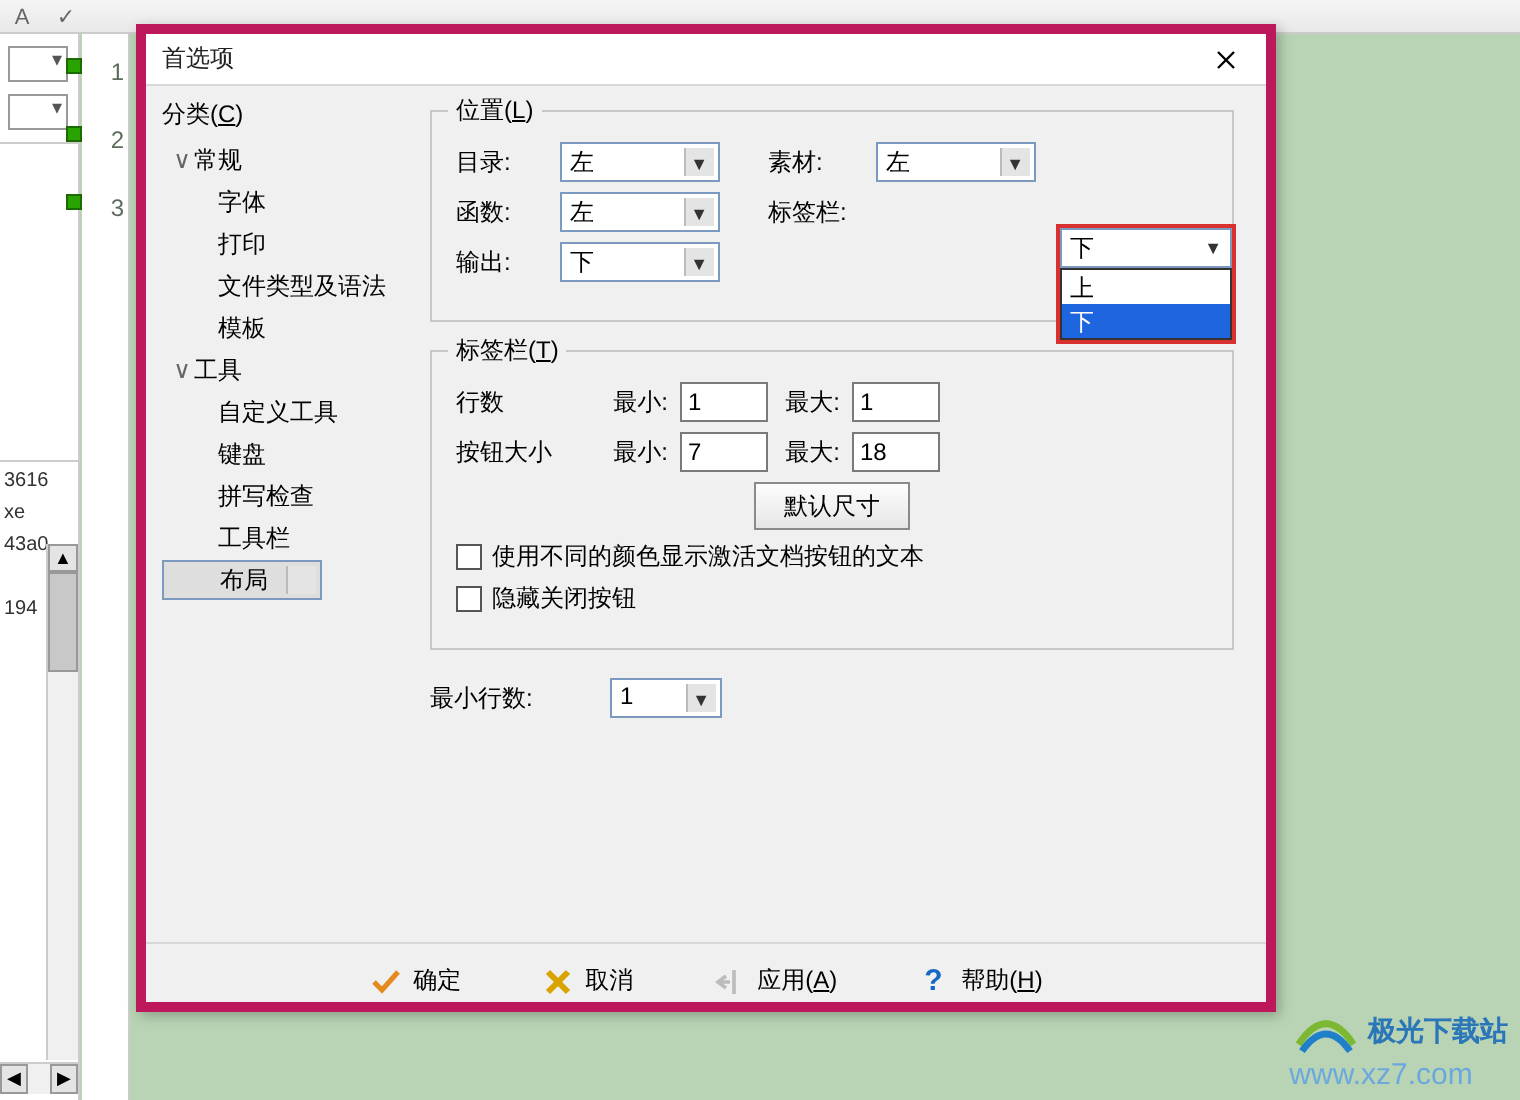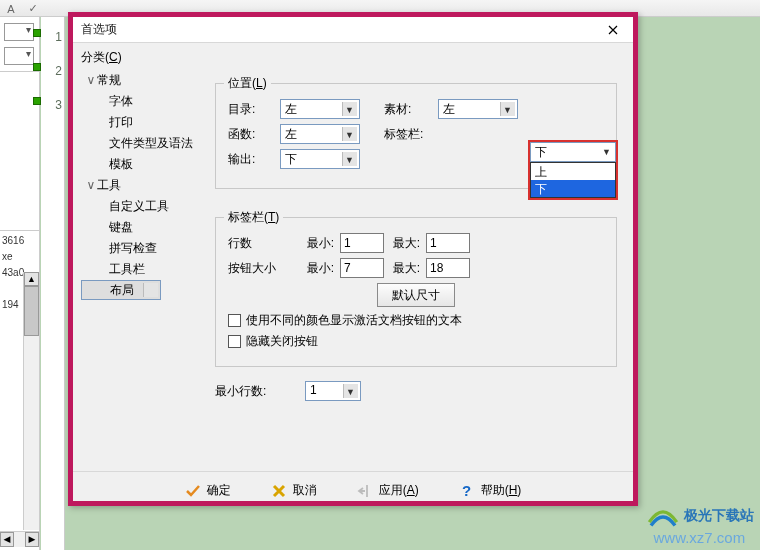--- a/index.html
+++ b/index.html
@@ -33,21 +33,21 @@
   .tree-label{color:#000;padding-bottom:4px;}
   .tree-label u{text-decoration:underline;}
   .tree{border:none;font-size:12px;color:#000;}
   .tnode{padding:2px 0 2px 4px;white-space:nowrap;position:relative;}
   .tnode.parent{cursor:default;}
   .tnode .tw{display:inline-block;width:12px;color:#666;text-align:center;}
   .tnode.child{padding-left:28px;}
   .tnode.sel{background:#dedede;padding-right:0;}
 
   .main-col{flex:1;padding:12px 16px 0 6px;position:relative;}
-  .gbox{border:1px solid #c8c8c8;padding:10px 12px 14px 12px;margin-bottom:14px;position:relative;background:#f0f0f0;margin-top:28px;}
+  .gbox{border:1px solid #c8c8c8;padding:10px 12px 14px 12px;margin-bottom:14px;position:relative;background:#f0f0f0;}
   .gbox-legend{position:absolute;top:-9px;left:8px;background:#f0f0f0;padding:0 4px;color:#000;}
   .row{display:flex;align-items:center;margin:5px 0;}
   .lbl{width:52px;color:#000;}
   .lbl2{width:54px;color:#000;}
   .sel{width:80px;height:20px;border:1px solid #7a9ac0;background:#fff;position:relative;padding:1px 16px 1px 4px;color:#000;}
   .sel:after{content:"";position:absolute;right:2px;top:2px;width:14px;height:14px;background:#e4e4e4;border-left:1px solid #bbb;}
   .sel .arr{position:absolute;right:5px;top:5px;font-size:9px;color:#333;z-index:2;}
   .numbox{width:44px;height:20px;border:1px solid #7a7a7a;background:#fff;padding:1px 3px;text-align:left;color:#000;}
   .mlab{width:42px;text-align:right;padding-right:6px;color:#000;}
   .btn{height:24px;padding:0 14px;border:1px solid #8a8a8a;background:linear-gradient(#fdfdfd,#e6e6e6);color:#000;display:inline-flex;align-items:center;font-family:Liberation Mono, monospace;}
@@ -63,21 +63,21 @@
 
   .last-row{display:flex;align-items:center;margin-top:2px;}
   .last-row .lbl{width:90px;}
 
   .dlg-buttons{height:38px;border-top:1px solid #d8d8d8;display:flex;align-items:center;justify-content:center;gap:40px;}
   .dbtn{display:flex;align-items:center;gap:6px;color:#000;}
   .dbtn.disabled{color:#000000;}
   .dbtn .ico{width:16px;height:16px;display:flex;align-items:center;justify-content:center;}
   .dbtn u{text-decoration:underline;}
 
-  .watermark{position:absolute;right:6px;bottom:4px;text-align:center;}
+  .watermark{position:absolute;right:6px;bottom:4px;text-align:left;}
   .wm-logo{width:36px;height:24px;display:inline-block;vertical-align:middle;}
   .wm-text{color:#2a76b8;font-size:14px;font-weight:bold;}
   .wm-url{color:#6aa8de;font-size:15px;}
 </style>
 </head>
 <body>
 
 <div class="toolbar-top">
   <span class="tb-icon">A</span>
   <span class="tb-icon">✓</span>

